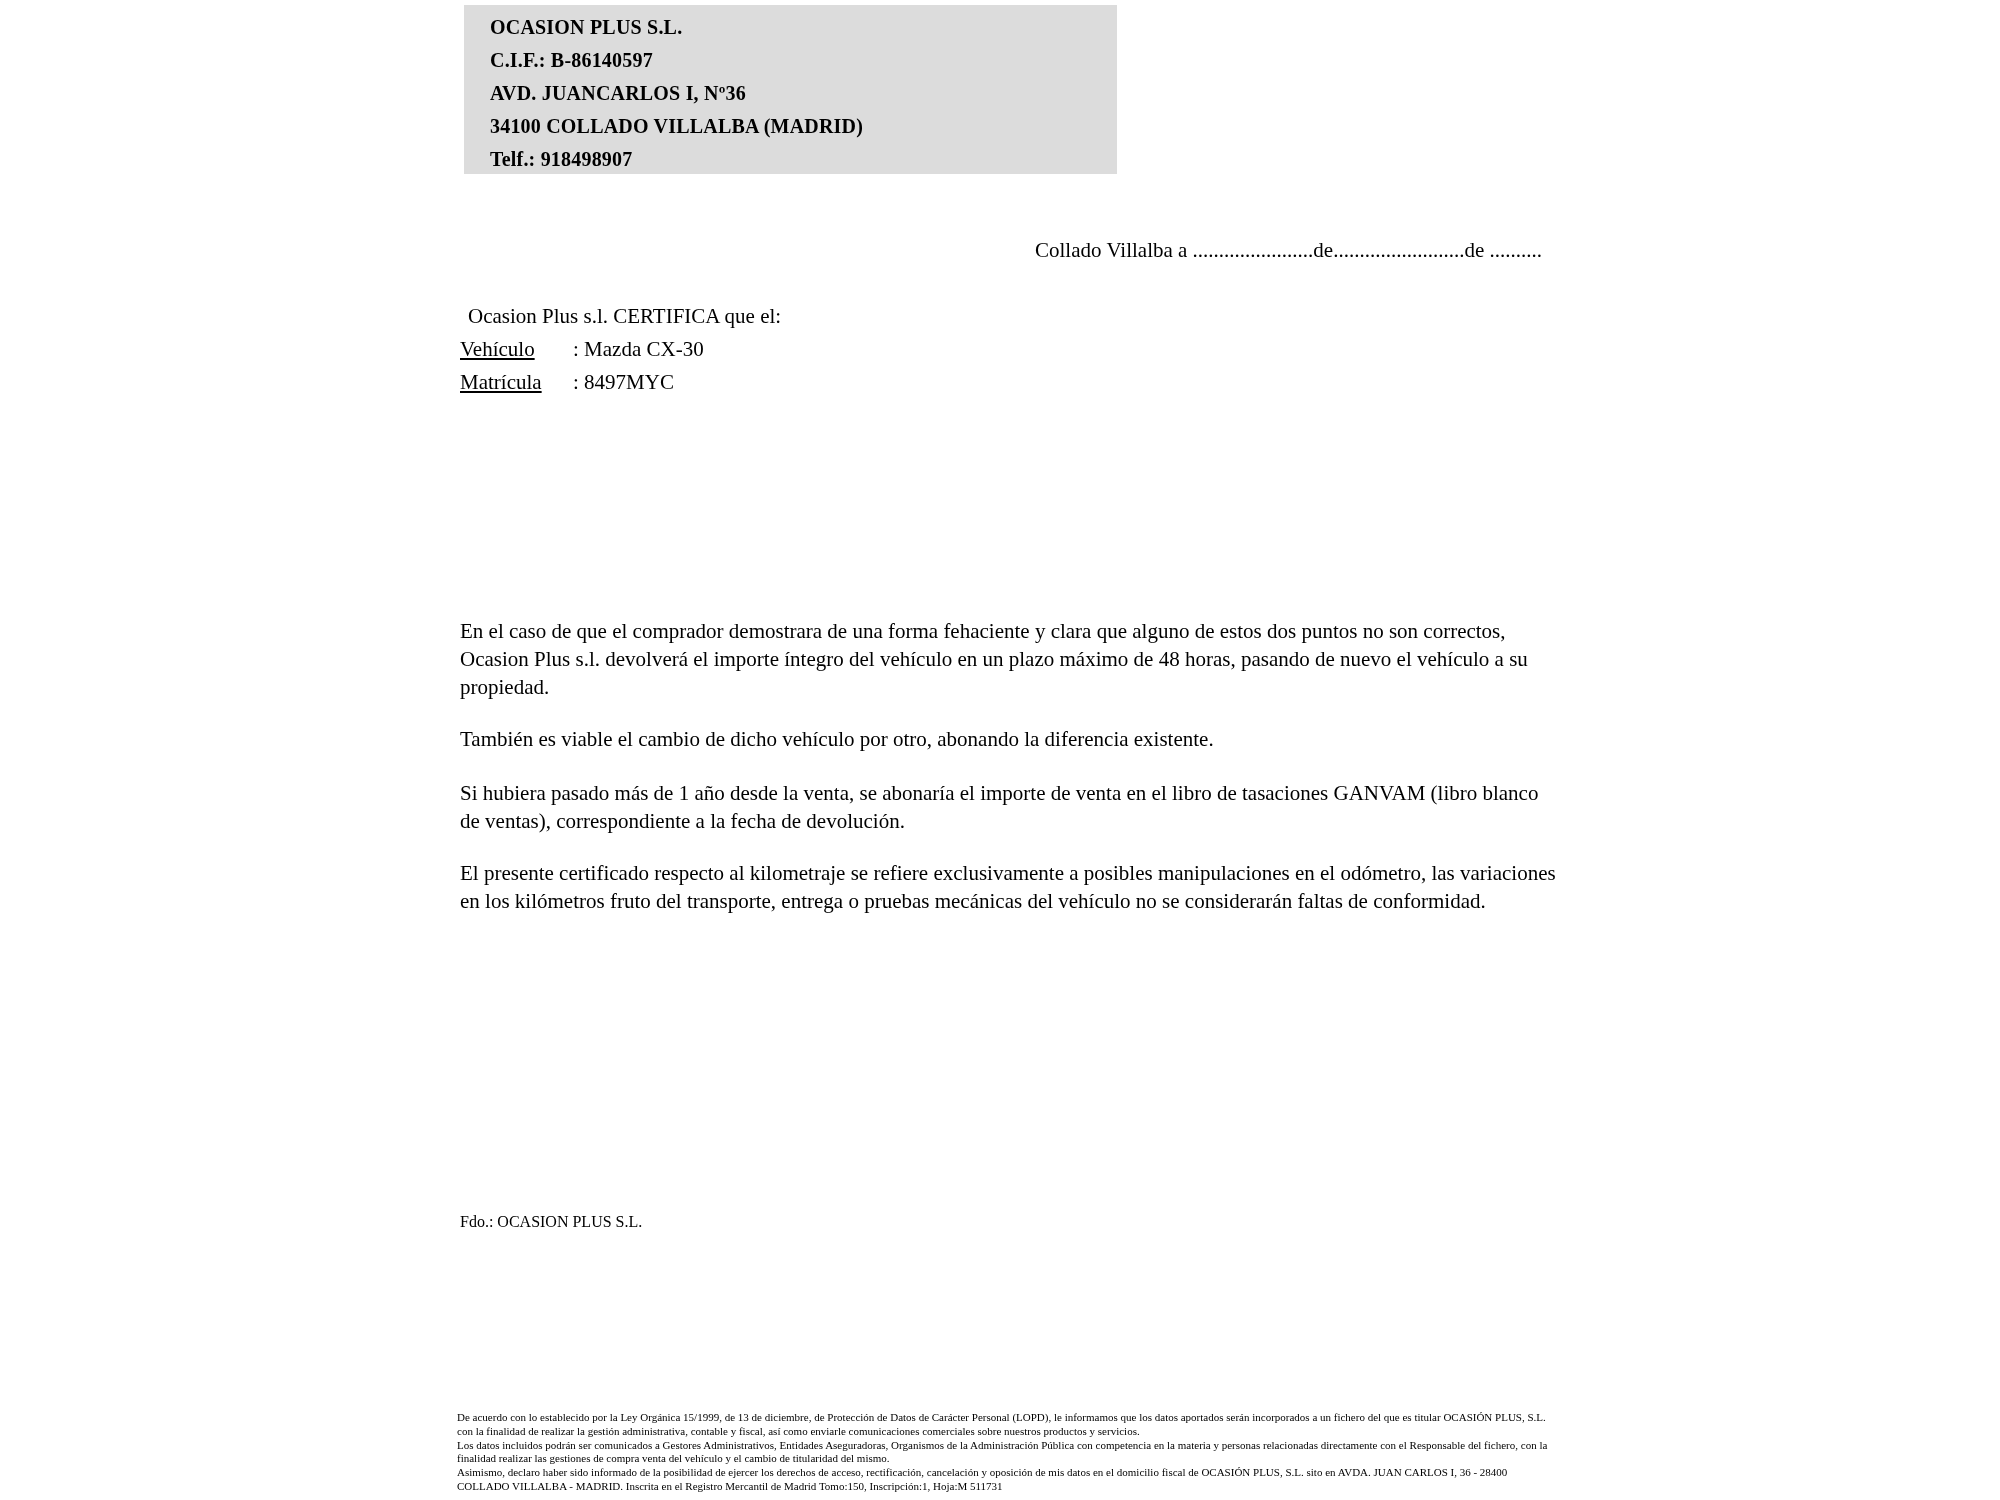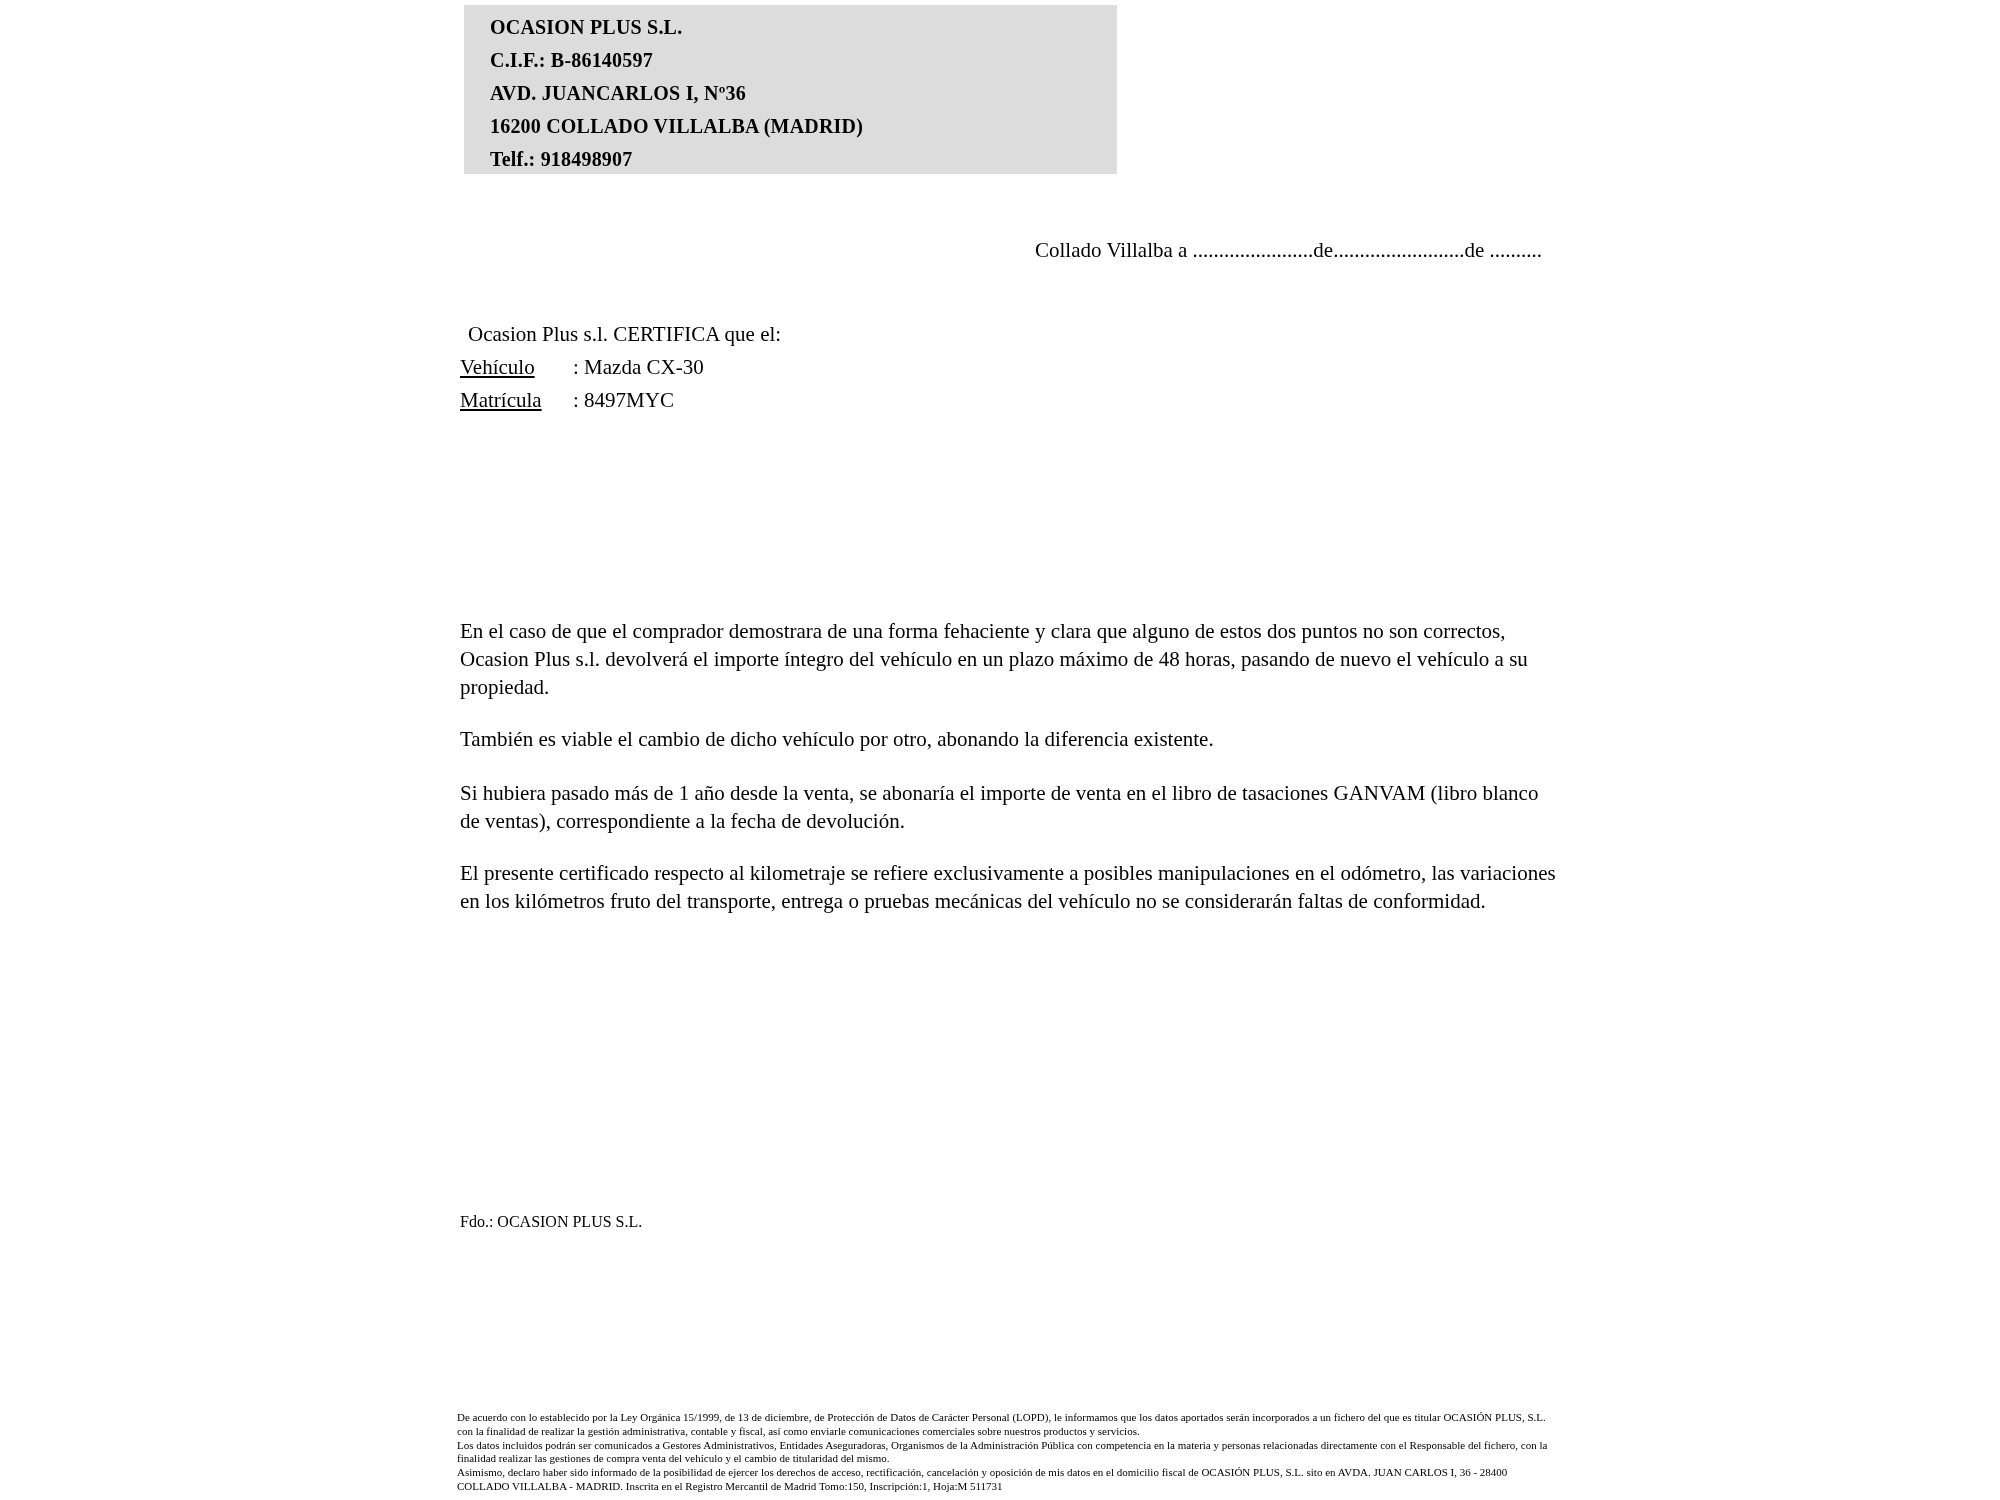--- a/index.html
+++ b/index.html
@@ -38,21 +38,21 @@
     line-height: 28px;
   }
 
   .certify {
     position: absolute;
     left: 460px;
     top: 300px;
     font-size: 21px;
     line-height: 33px;
   }
-  .certify .intro { padding-left: 8px; margin-top: 18px; }
+  .certify .intro { padding-left: 8px; }
   .fld-label-wrap {
     display: inline-block;
     width: 113px;
   }
   .fld-label { text-decoration: underline; }
 
   .pt {
     position: absolute;
     left: 460px;
     width: 1110px;
@@ -94,21 +94,21 @@
 </style>
 </head>
 <body>
 
 <div class="doc">
 
   <div class="header-box">
     <div>OCASION PLUS S.L.</div>
     <div>C.I.F.: B-86140597</div>
     <div>AVD. JUANCARLOS I, Nº36</div>
-    <div>16200 COLLADO VILLALBA (MADRID)</div>
+    <div>34100 COLLADO VILLALBA (MADRID)</div>
     <div>Telf.: 918498907</div>
   </div>
 
   <div class="date-line">Collado Villalba a .......................de.........................de ..........</div>
 
   <div class="certify">
     <div class="intro">Ocasion Plus s.l. CERTIFICA que el:</div>
     <div>
       <span class="fld-label-wrap"><span class="fld-label">Vehículo</span></span><span>: Mazda CX-30</span>
     </div>

